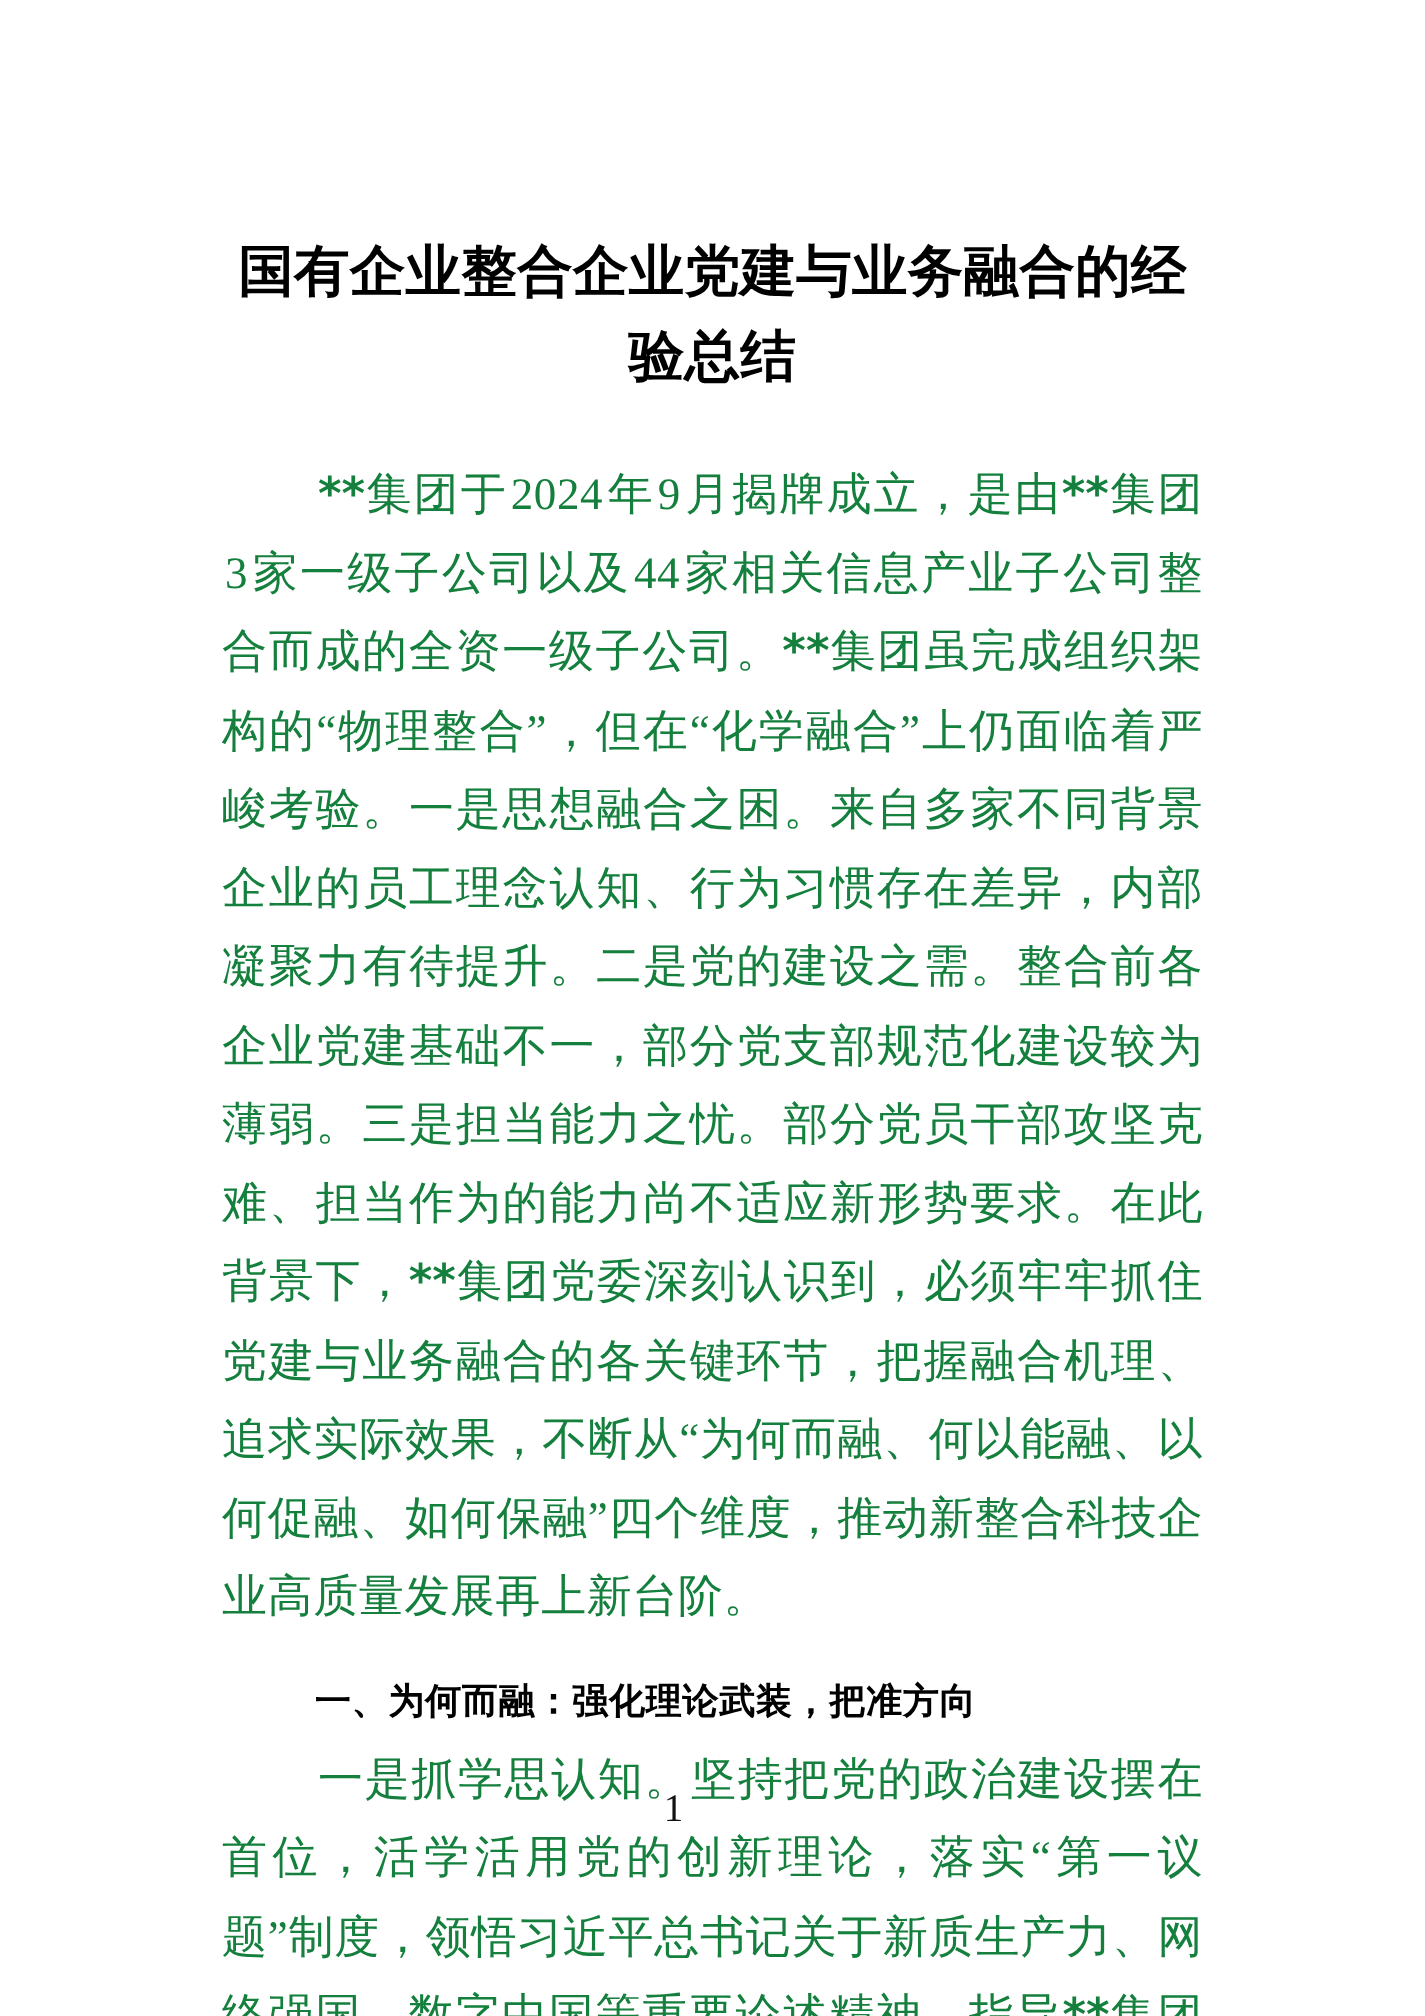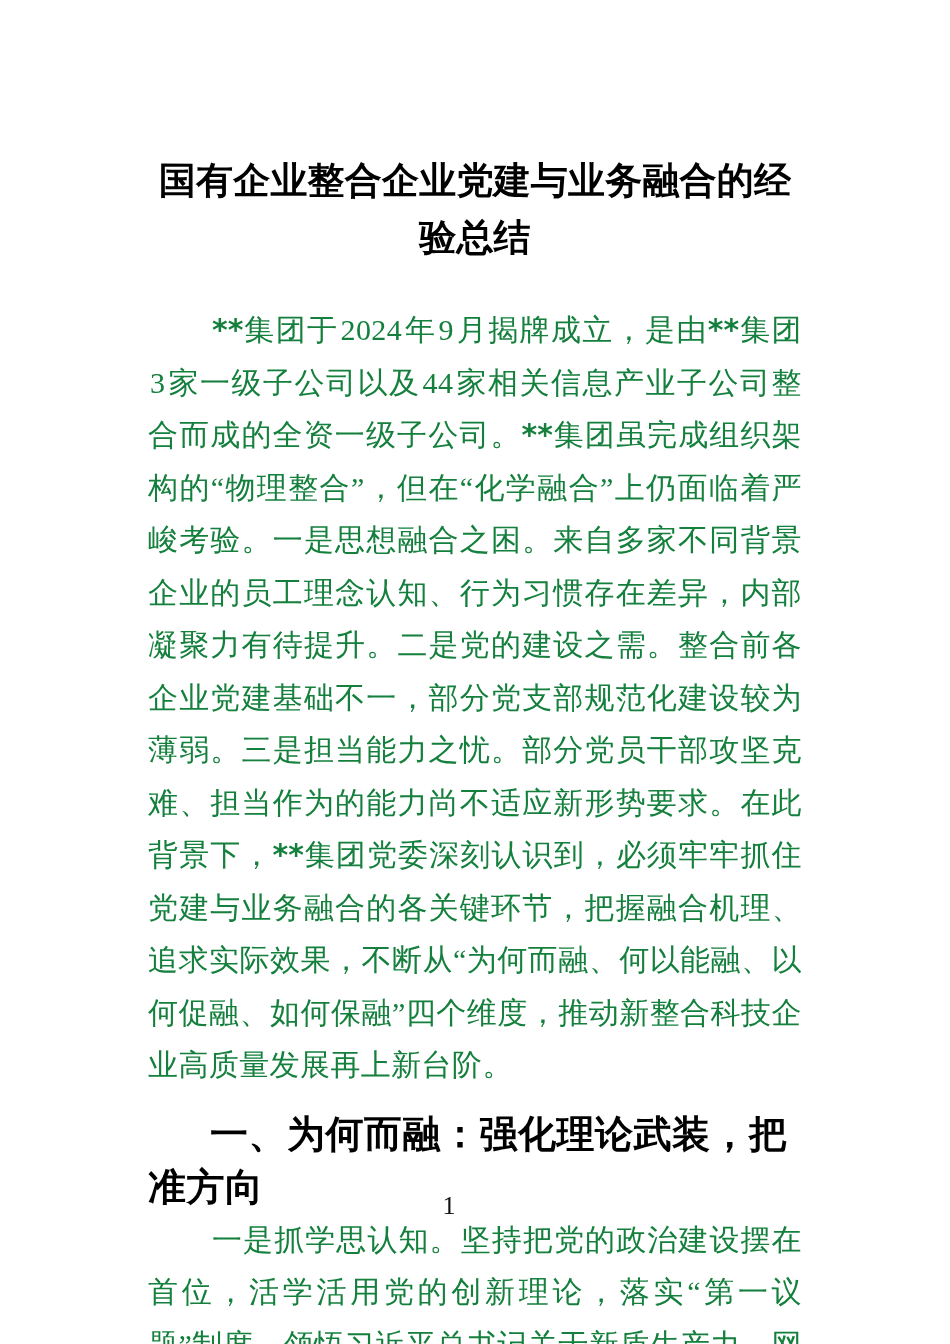--- a/index.html
+++ b/index.html
@@ -79,21 +79,21 @@
     font-family: "Liberation Serif", "DejaVu Serif", serif;
     padding: 0 2px;
   }
 
   
   .section-heading {
     margin: 0;
     padding-top: 16px;
     font-family: "DejaVu Sans", "Liberation Sans", sans-serif;
     font-weight: 700;
-    font-size: 38px;
+    font-size: 24px;
     line-height: 53px;
     text-indent: 62px;
     letter-spacing: 0.5px;
     color: #000;
   }
 
   
   .page-number {
     position: absolute;
     left: 0;

